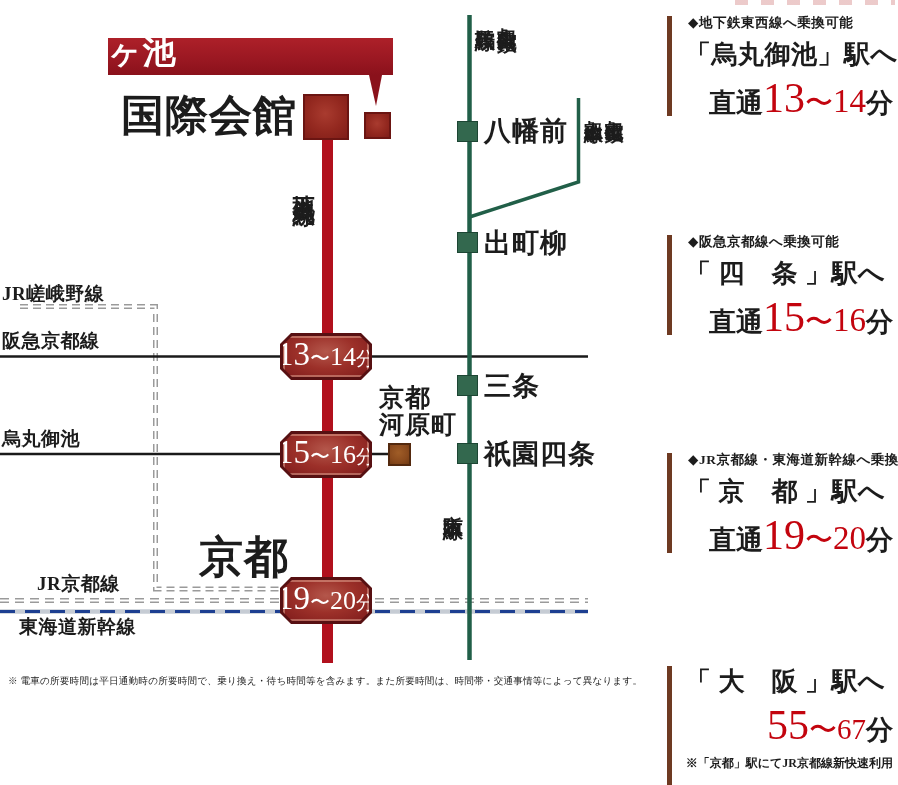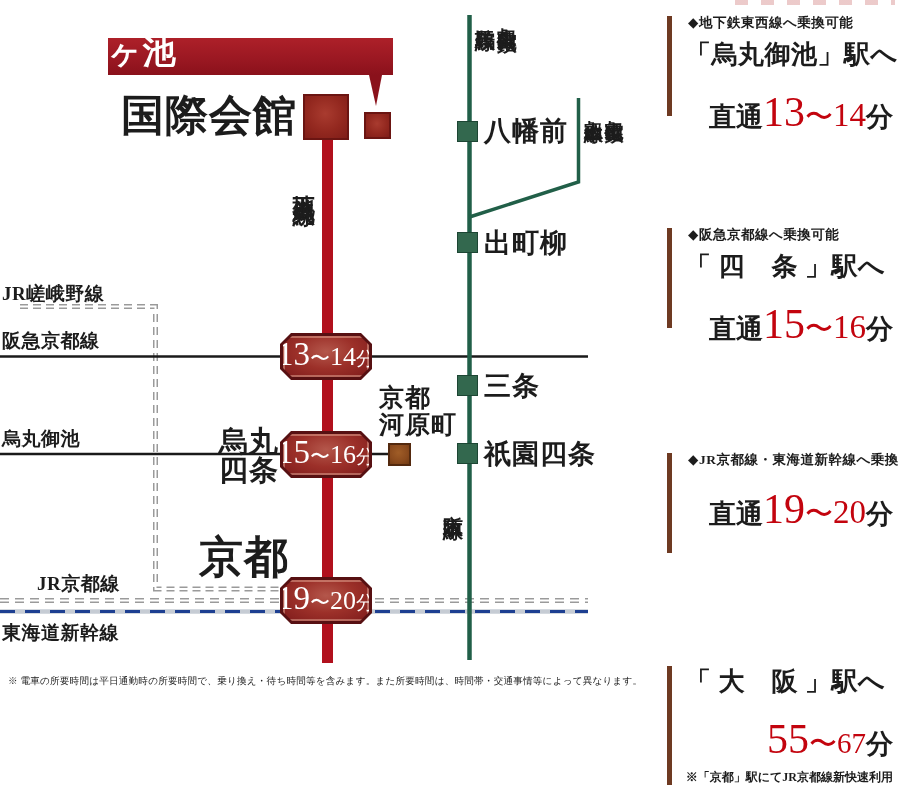--- a/index.html
+++ b/index.html
@@ -56,21 +56,21 @@
   .badge .tl{font-size:20px;}
   .badge .n2{font-size:26px;}
   .badge .un{font-size:19px;}
 
   .info-block{position:absolute;left:667px;width:228px;}
   .info-bar{position:absolute;left:0;top:2px;width:5px;background:var(--bar-brown);}
   .info-head{margin-left:21px;font-size:13.5px;font-weight:700;letter-spacing:0.5px;white-space:nowrap;}
   .info-station{margin-left:18px;margin-top:5px;font-size:26px;font-weight:700;
     letter-spacing:0.5px;white-space:nowrap;}
   .time-row{display:flex;align-items:baseline;justify-content:flex-end;
-    margin-top:16px;padding-right:2px;white-space:nowrap;}
+    margin-top:2px;padding-right:2px;white-space:nowrap;}
   .time-row .pre{font-size:27px;font-weight:700;color:var(--text-black);}
   .time-row .n1{font-size:42px;color:var(--time-red);}
   .time-row .tl{font-size:28px;color:var(--time-red);}
   .time-row .n2{font-size:33px;color:var(--time-red);}
   .time-row .un{font-size:27px;font-weight:700;color:var(--text-black);}
   .info-note{margin-top:6px;padding-right:2px;text-align:right;font-size:12px;
     font-weight:600;white-space:nowrap;}
 
   .footnote{left:8px;top:675px;font-size:9.6px;letter-spacing:0.2px;color:#222;white-space:nowrap;}
   .remnant{left:735px;top:0;width:160px;height:5px;opacity:.3;
@@ -124,26 +124,22 @@
     <span>叡山電鉄</span>
     <span>叡山本線</span>
   </div>
   <div class="abs v-label" style="left:292px;top:177px;font-size:22px;">地下鉄烏丸線</div>
   <div class="abs v-label" style="left:442px;top:499px;font-size:20px;">京阪本線</div>
 
   <div class="abs lbl line-name" style="left:2px;top:284px;">JR嵯峨野線</div>
   <div class="abs lbl line-name" style="left:2px;top:331px;">阪急京都線</div>
   <div class="abs lbl line-name" style="left:2px;top:429px;">烏丸御池</div>
   <div class="abs lbl line-name" style="left:2px;top:574px;margin-left:35px;">JR京都線</div>
-  <div class="abs lbl line-name" style="left:2px;top:617px;margin-top:6px;">東海道新幹線</div>
-
-  <div class="abs lbl st-name" style="left:219px;top:427px;font-size:29px;text-align:left;line-height:1.0;">
-    <div>烏丸</div>
-    <div>四条</div>
-  </div>
+  <div class="abs lbl line-name" style="left:19px;top:617px;">東海道新幹線</div>
+
   <div class="abs lbl big-station" style="left:199px;top:535px;font-size:44px;">京都</div>
   <div class="abs lbl st-name" style="left:379px;top:384px;font-size:25px;line-height:1.08;">
     <div>京都</div>
     <div>河原町</div>
   </div>
   <div class="sq-brown" style="left:388px;top:443px;"></div>
 
   <div class="sq-green" style="left:457px;top:121px;"></div>
   <div class="abs lbl st-name" style="left:484px;top:117px;">八幡前</div>
   <div class="sq-green" style="left:457px;top:232px;"></div>
@@ -186,36 +182,37 @@
     <div class="info-station">「烏丸御池」駅へ</div>
     <div class="time-row">
       <span class="pre">直通</span>
         <span class="n1">13</span>
         <span class="tl">〜</span>
         <span class="n2">14</span>
         <span class="un">分</span>
     </div>
   </div>
 
-  <div class="info-block" style="top:226px;">
+  <div class="info-block" style="top:233px;">
     <div class="info-bar" style="height:100px;"></div>
     <div class="info-head">◆阪急京都線へ乗換可能</div>
     <div class="info-station">「 四　条 」駅へ</div>
     <div class="time-row">
       <span class="pre">直通</span>
         <span class="n1">15</span>
         <span class="tl">〜</span>
         <span class="n2">16</span>
         <span class="un">分</span>
     </div>
   </div>
 
   <div class="info-block" style="top:451px;">
     <div class="info-bar" style="height:100px;"></div>
     <div class="info-head">◆JR京都線・東海道新幹線へ乗換可能</div>
+    <div class="info-station">「 京　都 」駅へ</div>
     <div class="time-row">
       <span class="pre">直通</span>
         <span class="n1">19</span>
         <span class="tl">〜</span>
         <span class="n2">20</span>
         <span class="un">分</span>
     </div>
   </div>
 
   <div class="info-block" style="top:664px;">

